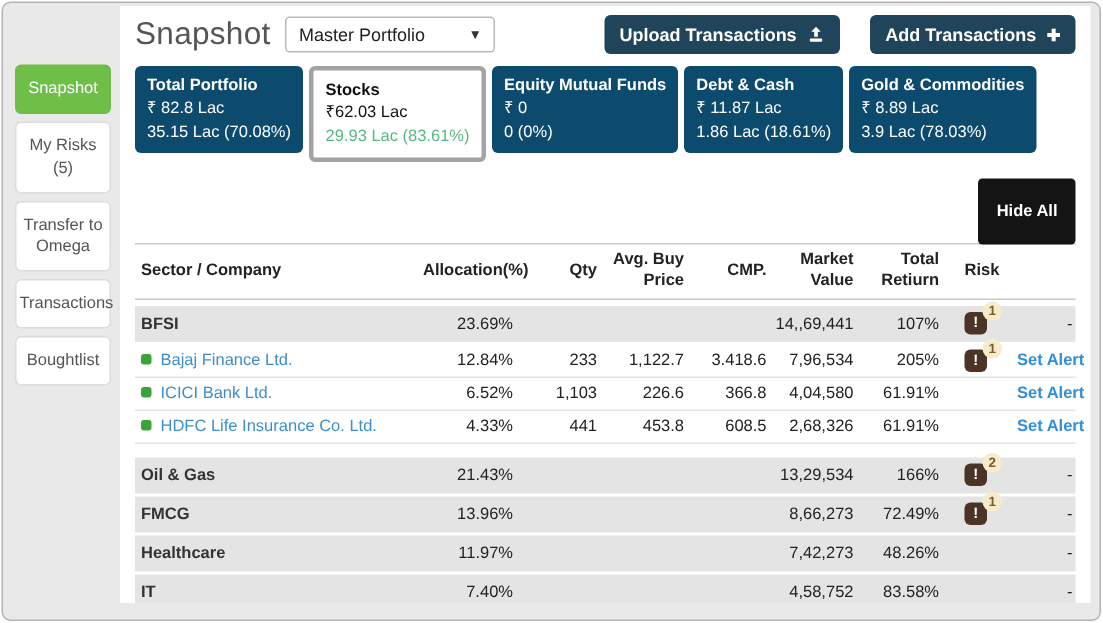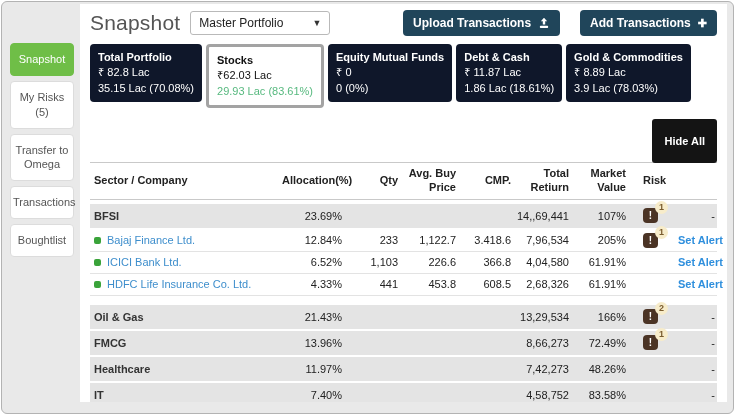--- a/index.html
+++ b/index.html
@@ -26,21 +26,21 @@
   .caret { font-size:9px; color:#333; }
   .top-spacer { flex:1; }
   .btn { display:flex; align-items:center; gap:7px; background:#20455a; color:#fff; border:none;
          border-radius:4px; padding:6px 10px; font-size:12px; font-weight:700;
          font-family:"Liberation Sans",sans-serif; cursor:pointer; margin-left:20px; }
   .btn .plus { font-size:11px; }
 
   
   .cards { display:flex; gap:4px; margin-top:8px; align-items:flex-start; }
   .card { border-radius:4px; padding:6px 8px; font-size:11px; line-height:1.4; cursor:pointer; }
-  .card.dark { background:#0f172a; color:#fff; }
+  .card.dark { background:#0c4a6e; color:#fff; }
   .card.light { background:#fff; color:#111; border:3px solid #a3a3a3; }
   .card-title { font-weight:700; }
   .card-sub.green { color:#57b97f; }
 
   
   .hideall-row { display:flex; justify-content:flex-end; margin-top:11px; }
   .hide-all { background:#141414; color:#fff; border:none; border-radius:3px; padding:16px 12px;
               font-size:11px; font-weight:700; font-family:"Liberation Sans",sans-serif;
               cursor:pointer; margin-bottom:-1px; position:relative; z-index:1; }
 
@@ -135,21 +135,21 @@
           <div class="card-sub">3.9 Lac (78.03%)</div>
         </div>
       </div>
 
     <div class="hideall-row">
       <button class="hide-all">Hide All</button>
     </div>
 
     <div class="table">
       <div class="thead"><div class="th c0">Sector / Company</div><div class="th c1">Allocation(%)</div><div class="th c2">Qty</div><div class="th c3">Avg. Buy
-Price</div><div class="th c4">CMP.</div><div class="th c6">Total Retiurn</div><div class="th c5">Market Value</div><div class="th c7">Risk</div><div class="th c8"></div></div>
+Price</div><div class="th c4">CMP.</div><div class="th c5">Market Value</div><div class="th c6">Total Retiurn</div><div class="th c7">Risk</div><div class="th c8"></div></div>
       <div class="tbody">
           <div class="trow sector">
             <div class="td c0">BFSI</div>
             <div class="td c1">23.69%</div>
             <div class="td c2"></div>
             <div class="td c3"></div>
             <div class="td c4"></div>
             <div class="td c5">14,,69,441</div>
             <div class="td c6">107%</div>
             <div class="td c7"><span class="risk-icon">!<i class="risk-badge">1</i></span></div>

